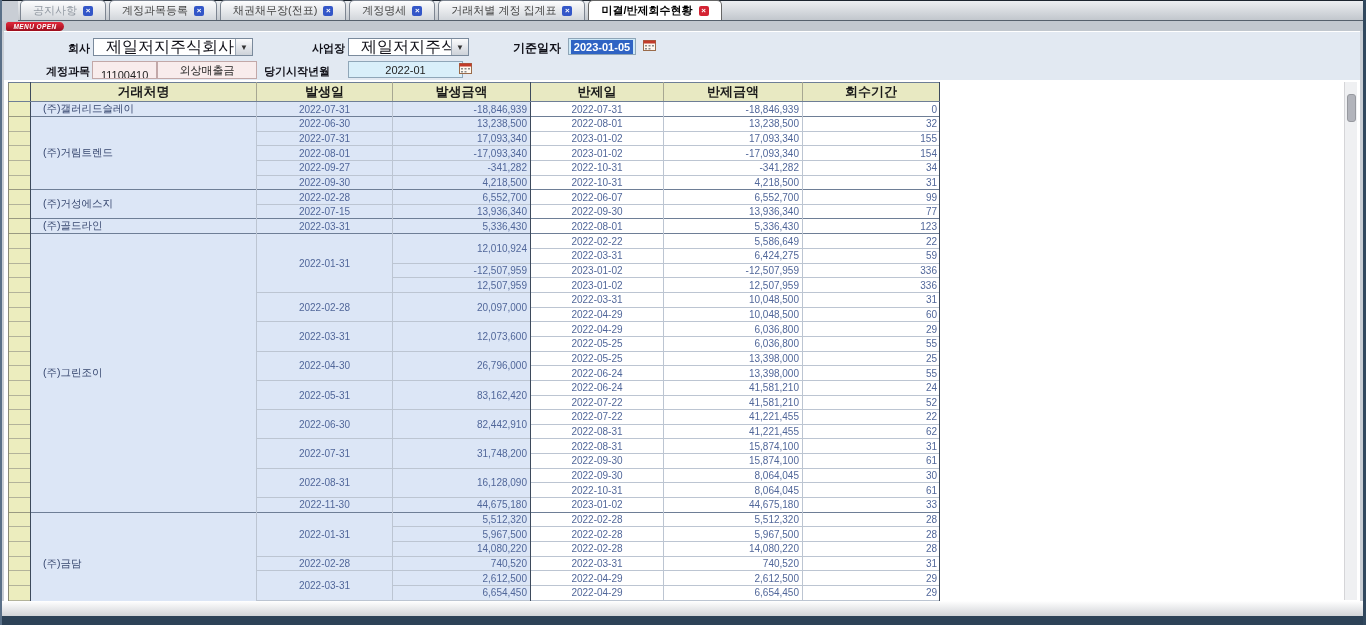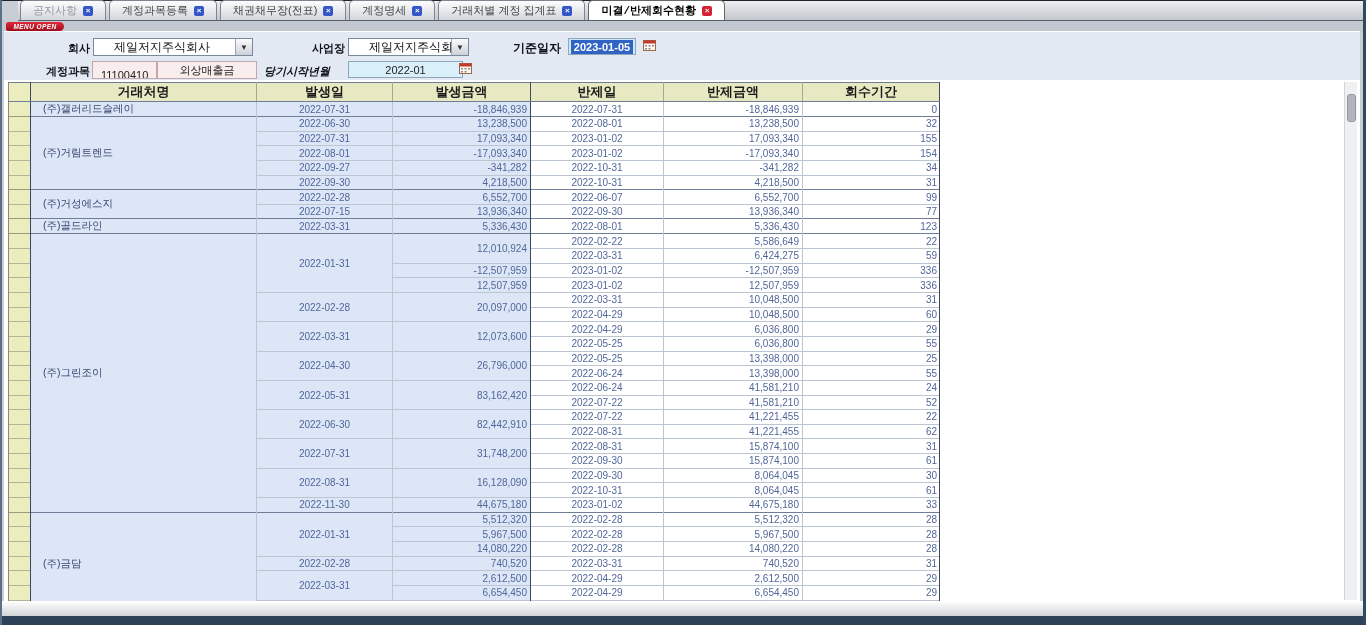--- a/index.html
+++ b/index.html
@@ -7,36 +7,36 @@
           border-left:2px solid #5a7088;border-right:3px solid #31485e;box-sizing:border-box;}
   
   #topline{position:absolute;top:0;left:0;right:0;height:1px;background:#1c242e;}
   #tabbar{position:absolute;top:1px;left:16px;right:0;height:20px;
           background:linear-gradient(#eceef1,#c2c7cd);border-bottom:1px solid #55606c;
           display:flex;align-items:flex-end;padding-left:2px;box-sizing:border-box;}
   .tab{height:19px;display:flex;align-items:center;gap:6px;padding:0 12px;margin-right:3px;
        border:1px solid #7d8591;border-bottom:none;border-radius:5px 5px 0 0;
        background:linear-gradient(#fdfdfe,#d2d6db);font-size:11px;color:#444;white-space:nowrap;}
   .tab.dimmed .tab-label{color:#939aa3;}
-  .tab.active{background:#ffffff;color:#000;font-weight:bold;border-color:#666;font-family:Liberation Mono, monospace;}
+  .tab.active{background:#ffffff;color:#000;font-weight:bold;border-color:#666;}
   .tab-close{width:10px;height:10px;border-radius:2px;background:var(--close_inactive);color:#fff;
              font-size:8px;line-height:10px;text-align:center;font-weight:bold;}
   .tab-close.red{background:var(--close_active);}
   
   #ribbonrow{position:absolute;top:21px;left:0;right:0;height:10px;background:#c2c8cf;}
   #menuopen{position:absolute;top:22px;left:4px;width:58px;height:9px;background:linear-gradient(#e2293b,#9c0d1d);
             border-radius:4px 7px 7px 4px;color:#fff;font-size:6.5px;font-weight:bold;font-style:italic;
             text-align:center;line-height:9px;letter-spacing:.4px;}
   
   #formpanel{position:absolute;top:31px;left:2px;right:3px;height:49px;background:#e2e9f2;
              border-top:1px solid #fff;box-sizing:border-box;}
   .flabel{position:absolute;font-size:11px;font-weight:bold;color:#101018;white-space:nowrap;}
   .selbox{position:absolute;height:18px;background:#fff;border:1px solid #7a8a9c;box-sizing:border-box;
           display:flex;align-items:center;}
-  .selbox .sel-val{flex:1;font-size:12px;color:#101018;padding-left:20px;white-space:nowrap;overflow:hidden;}
+  .selbox .sel-val{flex:1;font-size:16px;color:#101018;padding-left:12px;white-space:nowrap;overflow:hidden;}
   .sel-arrow{width:16px;height:100%;border-left:1px solid #9aa5b2;background:linear-gradient(#fbfbfc,#cdd2d9);
              font-size:8px;color:#333;display:flex;align-items:center;justify-content:center;}
   .valbox{position:absolute;height:17px;border:1px solid #8fa6b8;box-sizing:border-box;font-size:11px;
           display:flex;align-items:center;justify-content:center;color:#222;}
   #basedate-box{background:#cde9f7;}
   #basedate-box .selected{background:var(--accent_selection);color:#fff;padding:1px 3px;font-weight:bold;}
   #period-box{background:#d9effa;}
   .pinkbox{position:absolute;height:18px;border:1px solid #c2a8a8;background:#f8ecec;box-sizing:border-box;
            font-size:11px;color:#222;font-family:"Liberation Sans",sans-serif;}
   input.pinkbox{padding:10px 0 0 8px;outline:none;}
@@ -131,21 +131,21 @@
         <rect x="2" y="9" width="2" height="1.5" fill="#8a8a8a"></rect>
       <rect x="5.5" y="9" width="2" height="1.5" fill="#8a8a8a"></rect>
     </svg>
 
     <span class="flabel" style="left:42px;top:32px;">계정과목</span>
     <input class="pinkbox" style="left: 88px; top: 29px; width: 65px;" value="11100410">
     <div class="pinkbox" style="left:153px;top:29px;width:100px;display:flex;align-items:center;justify-content:center;">
       <span>외상매출금</span>
     </div>
 
-    <span class="flabel" style="left:260px;top:32px;font-style:italic;">당기시작년월</span>
+    <span class="flabel" style="left:260px;top:32px;">당기시작년월</span>
     <div class="valbox" id="period-box" style="left:344px;top:29px;width:115px;">
       <span>2022-01</span>
     </div>
     <svg class="cal-ic" style="left:455px;top:30px;" viewBox="0 0 13 12">
       <rect x="0.5" y="1.5" width="12" height="10" fill="#fdf7ef" stroke="#9a6b4a"></rect>
       <rect x="0.5" y="1.5" width="12" height="3" fill="#c23b2a"></rect>
       <rect x="2" y="6" width="2" height="1.5" fill="#8a8a8a"></rect>
         <rect x="5.5" y="6" width="2" height="1.5" fill="#8a8a8a"></rect>
       <rect x="9" y="6" width="2" height="1.5" fill="#8a8a8a"></rect>
         <rect x="2" y="9" width="2" height="1.5" fill="#8a8a8a"></rect>

